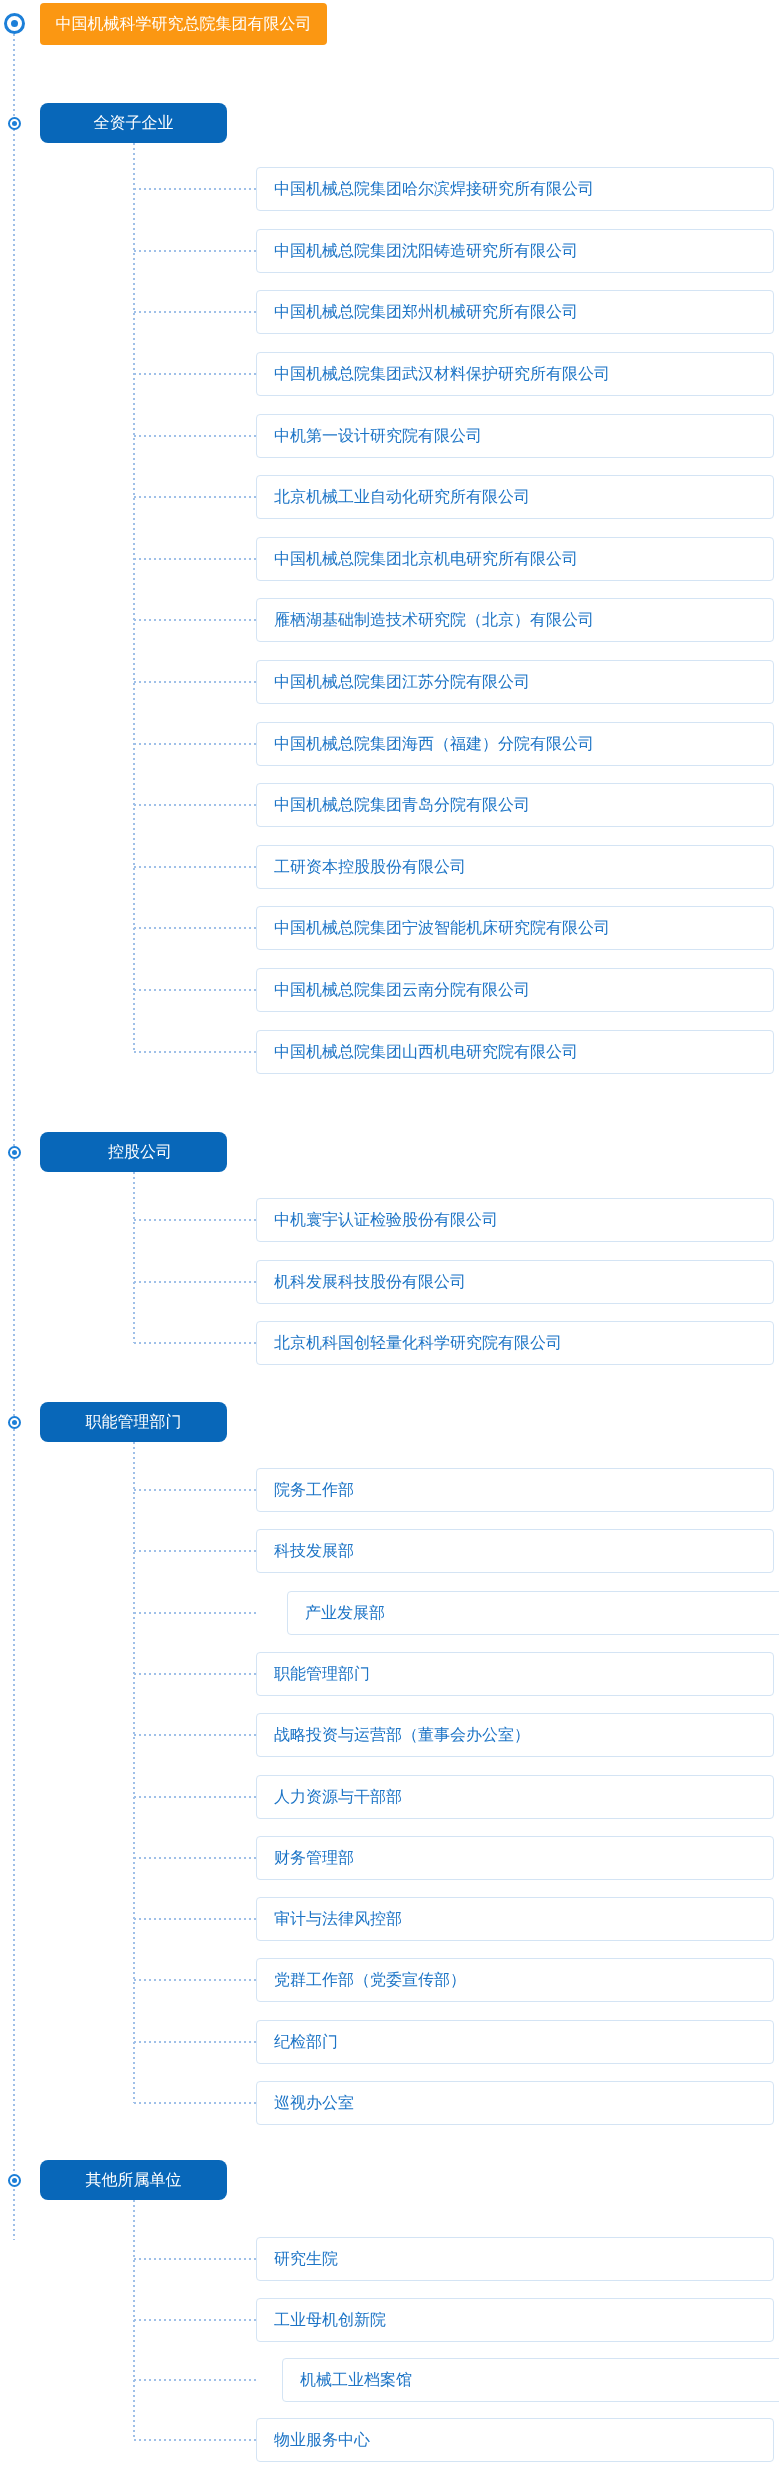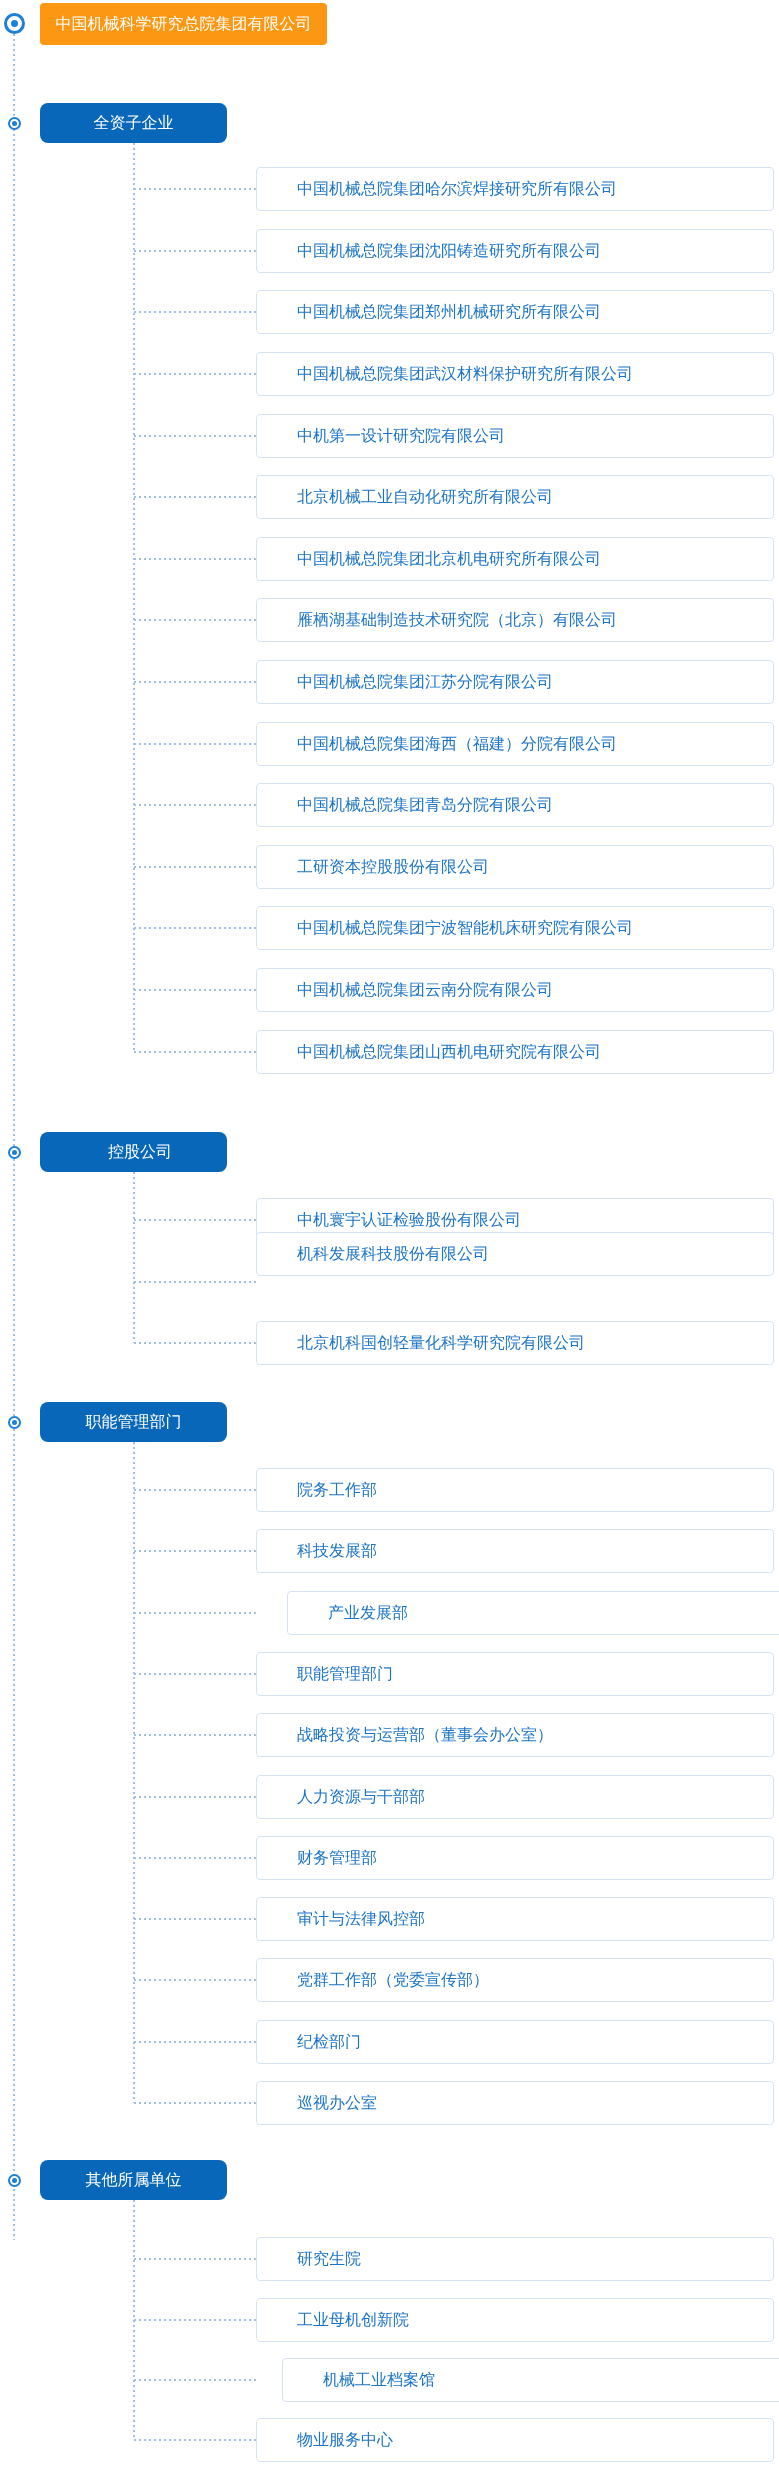--- a/index.html
+++ b/index.html
@@ -47,21 +47,21 @@
     background:var(--cat-blue);border-radius:8px;
     color:#fff;font-size:16px;
     display:flex;align-items:center;justify-content:center;
     cursor:pointer;
     font-family:Liberation Mono, monospace;
   }
   .item-node{
     position:absolute;left:256px;width:518px;height:44px;
     background:#fff;border:1px solid var(--item-border);border-radius:4px;
     color:var(--item-text);font-size:16px;
-    display:flex;align-items:center;padding-left:40px;
+    display:flex;align-items:center;padding-left:17px;
     cursor:pointer;
   }
 </style>
 </head>
 <body>
 
 <div id="chart">
     <div class="vline" style="left: 13px; top: 24px; height: 2216px;"></div>
     <div class="bullet root" style="left: 4px; top: 13px;"></div>
     <div class="root-node">
@@ -135,21 +135,21 @@
     <div class="bullet cat" style="left: 7.5px; top: 1145.5px;"></div>
     <div class="cat-node" style="top: 1132px; padding-left: 13px;">
       <span>控股公司</span>
     </div>
     <div class="vline" style="left: 133px; top: 1172px; height: 171px;"></div>
     <div class="hline" style="left: 134px; top: 1219px; width: 122px;"></div>
     <div class="item-node" style="top: 1198px;">
       <span>中机寰宇认证检验股份有限公司</span>
     </div>
     <div class="hline" style="left: 134px; top: 1281px; width: 122px;"></div>
-    <div class="item-node" style="top: 1232px; text-align: right;">
+    <div class="item-node" style="top: 1260px; text-align: right;">
       <span>机科发展科技股份有限公司</span>
     </div>
     <div class="hline" style="left: 134px; top: 1342px; width: 122px;"></div>
     <div class="item-node" style="top: 1321px;">
       <span>北京机科国创轻量化科学研究院有限公司</span>
     </div>
     <div class="bullet cat" style="left: 7.5px; top: 1415.5px;"></div>
     <div class="cat-node" style="top: 1402px;">
       <span>职能管理部门</span>
     </div>

